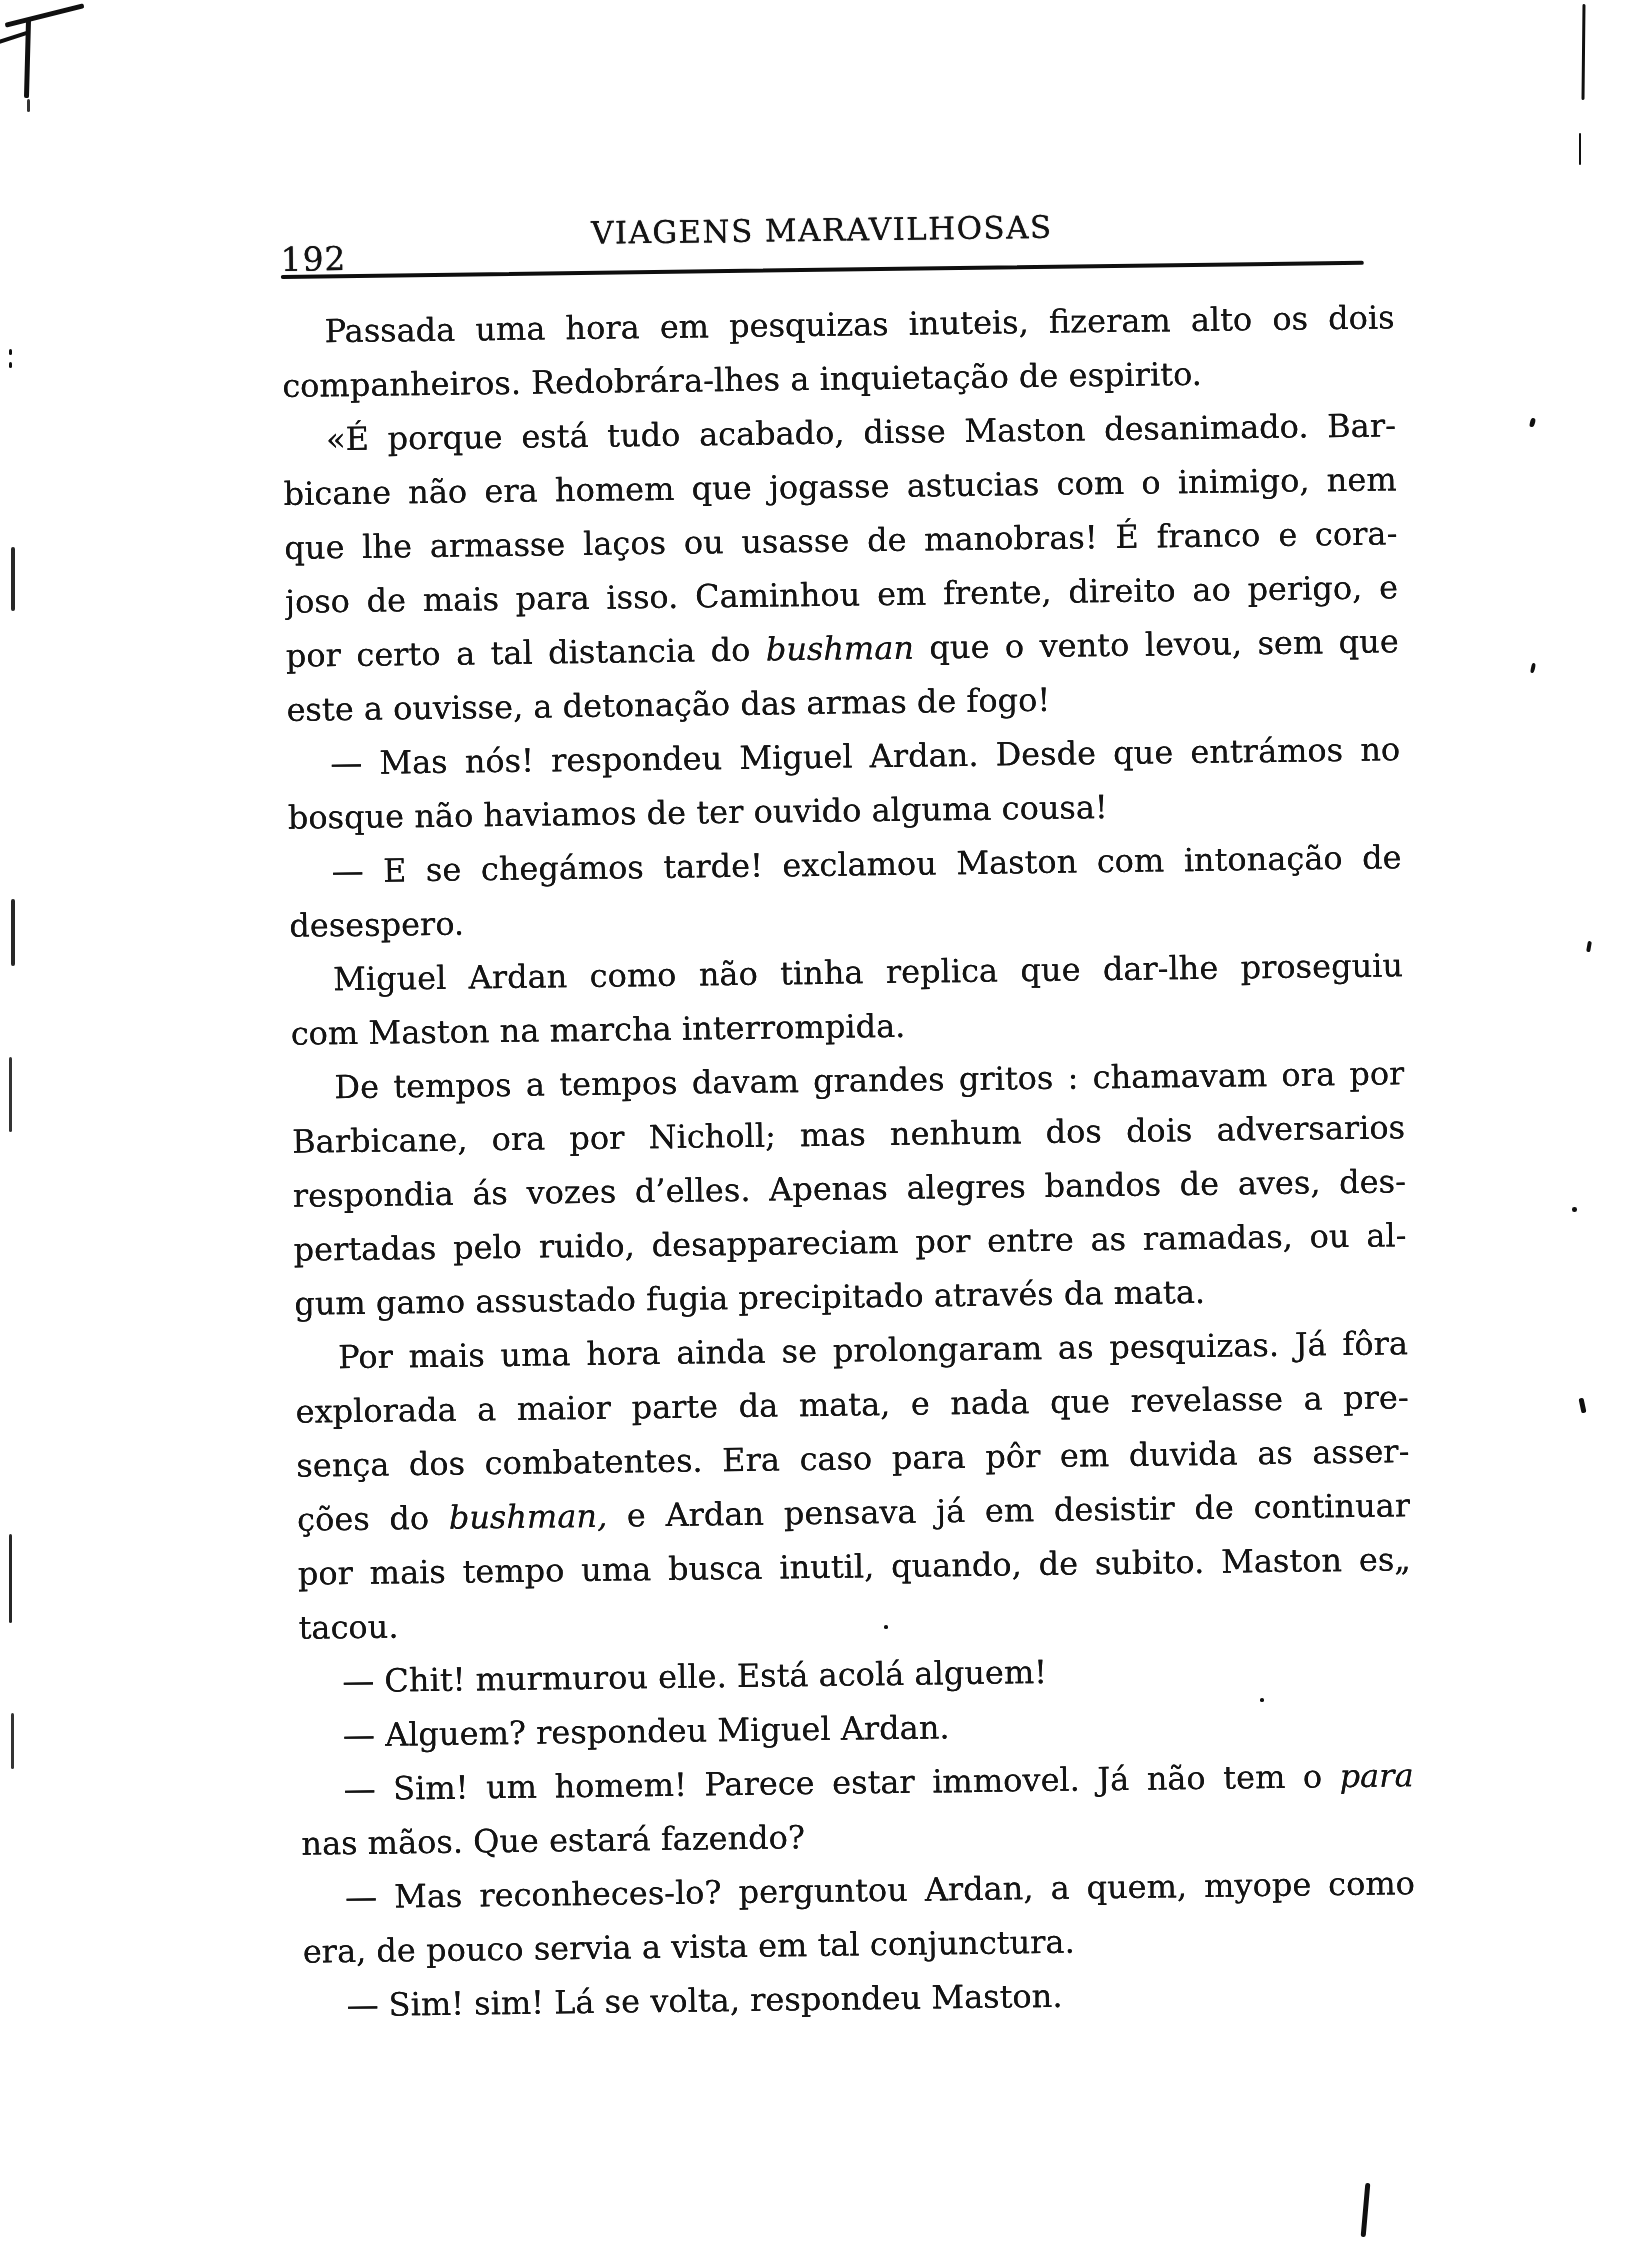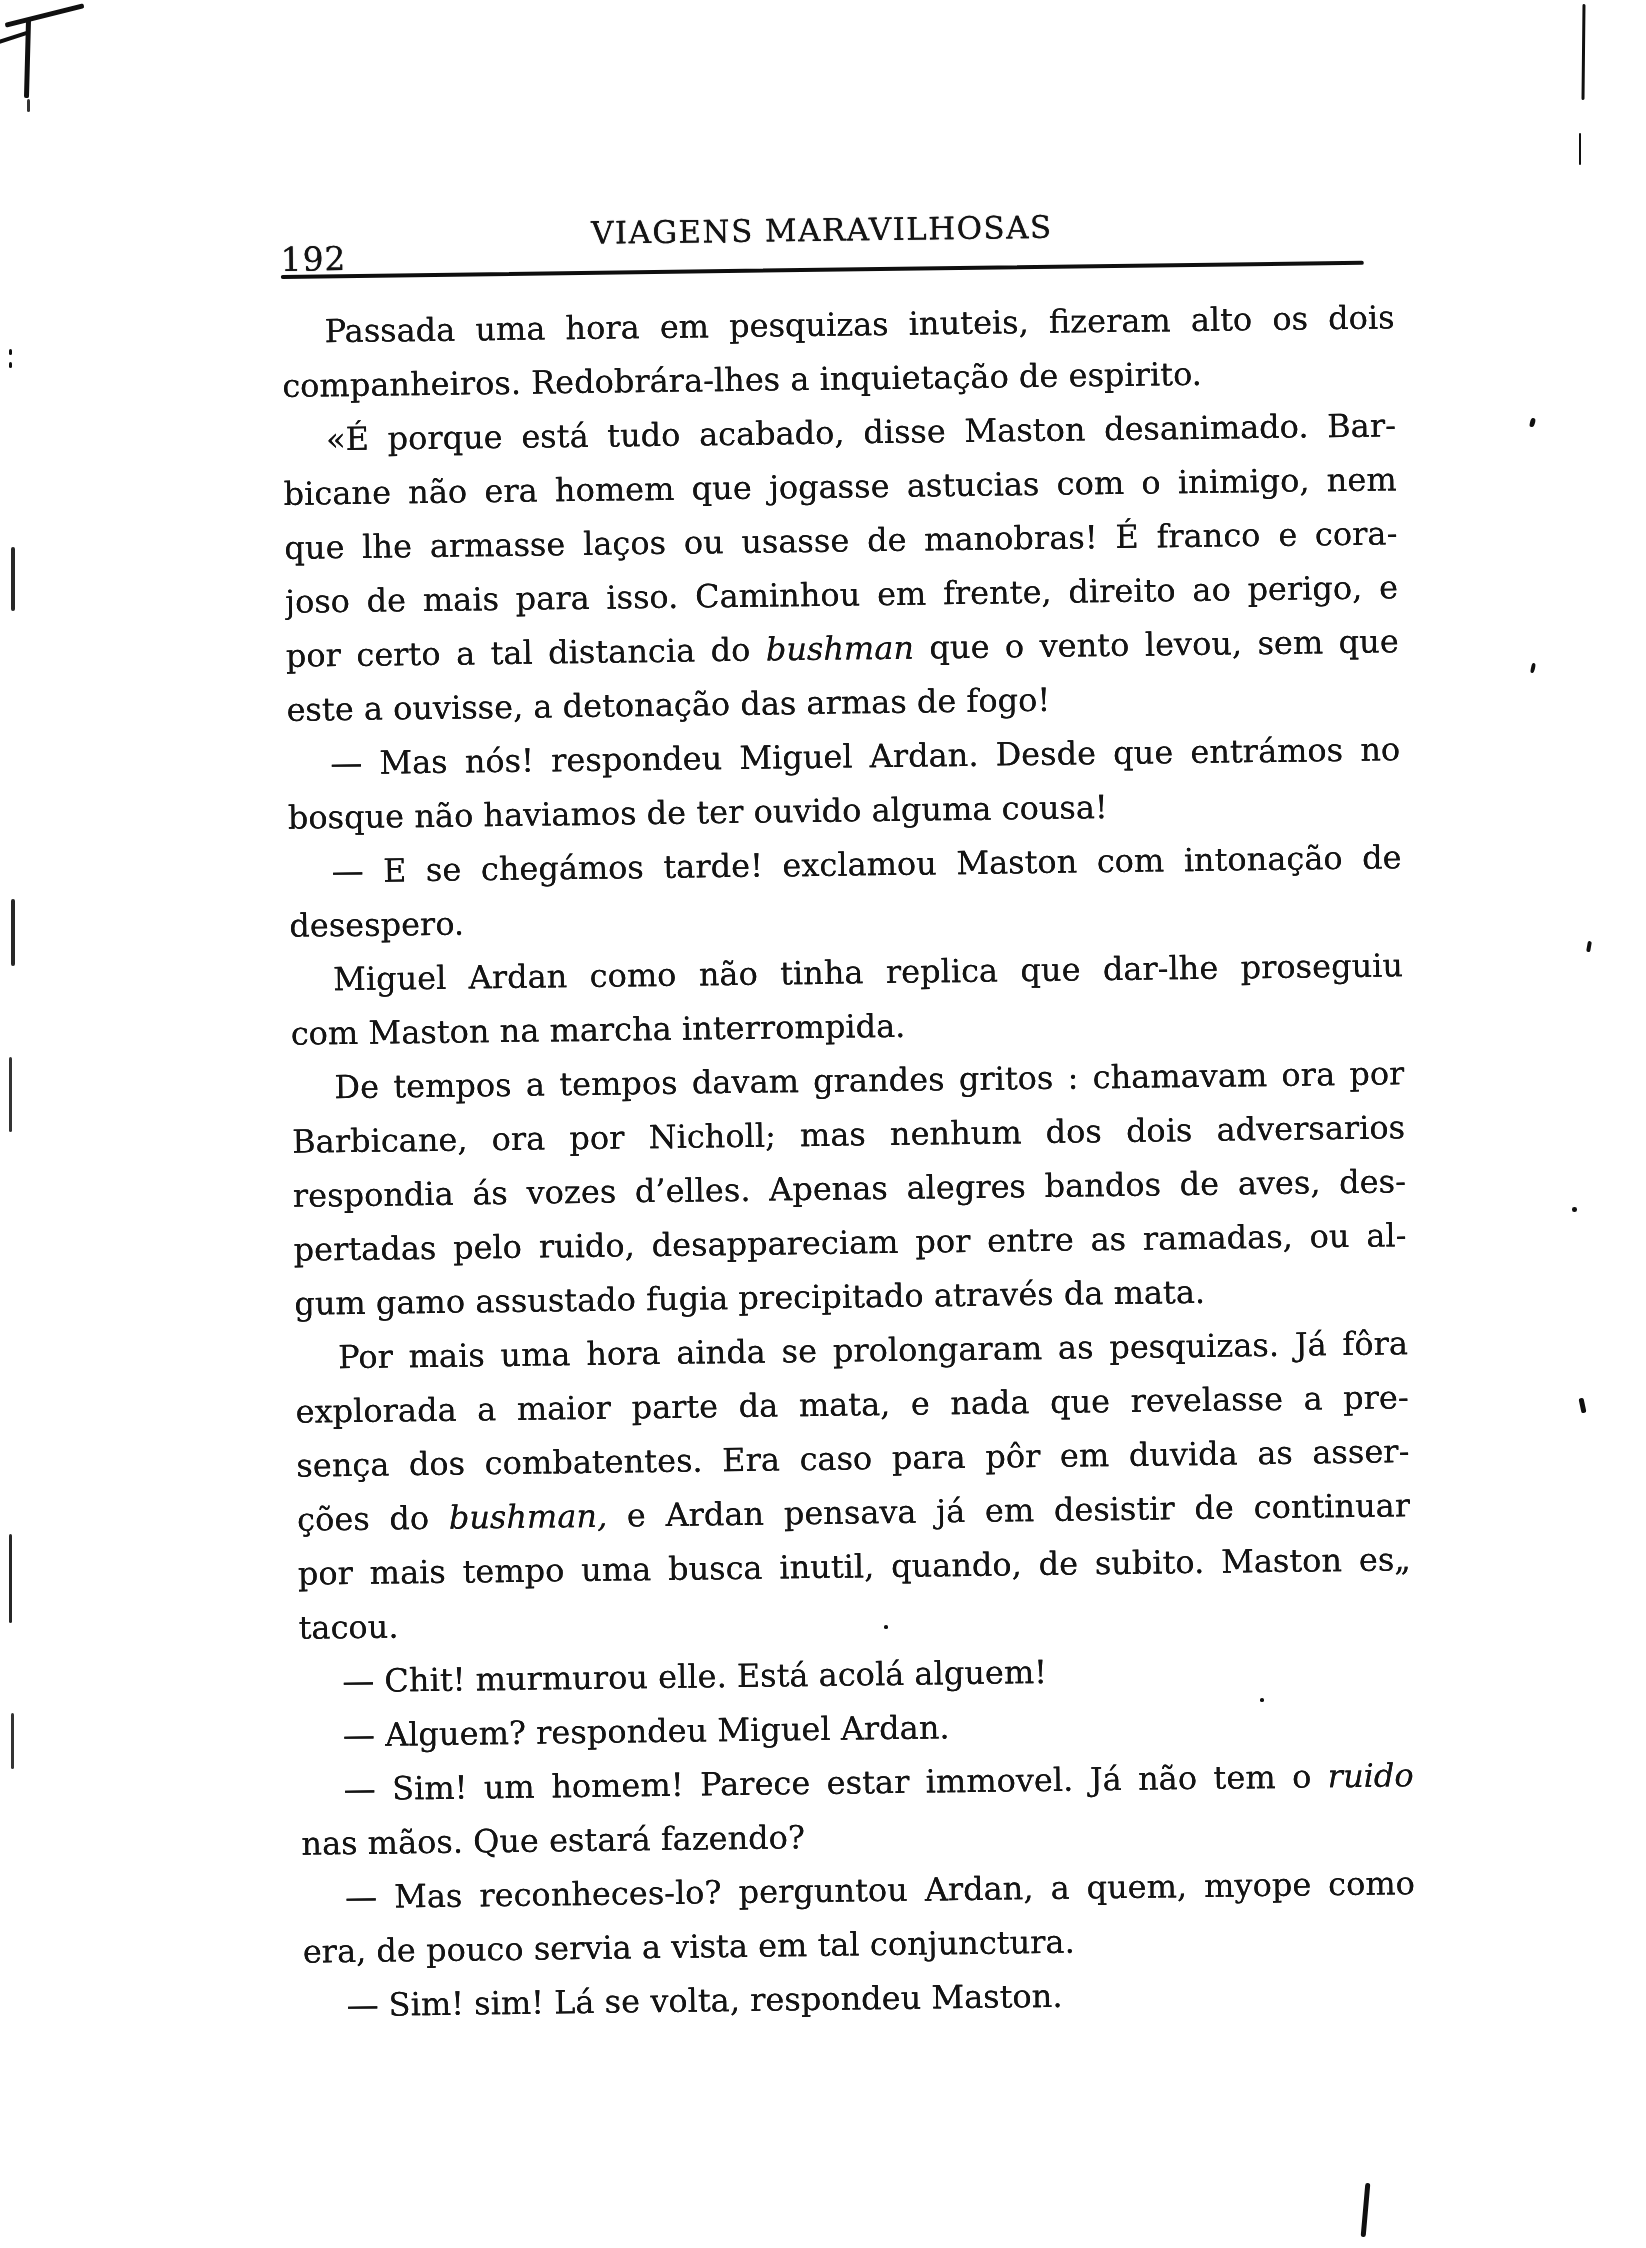--- a/index.html
+++ b/index.html
@@ -83,21 +83,21 @@
         <div class="line just"><span>pertadas pelo ruido, desappareciam por entre as ramadas, ou al-</span></div>
         <div class="line"><span>gum gamo assustado fugia precipitado através da mata.</span></div>
         <div class="line ind just"><span>Por mais uma hora ainda se prolongaram as pesquizas. Já fôra</span></div>
         <div class="line just"><span>explorada a maior parte da mata, e nada que revelasse a pre-</span></div>
         <div class="line just"><span>sença dos combatentes. Era caso para pôr em duvida as asser-</span></div>
         <div class="line just"><span>ções do </span><em>bushman,</em><span> e Ardan pensava já em desistir de continuar</span></div>
         <div class="line just"><span>por mais tempo uma busca inutil, quando, de subito. Maston es„</span></div>
         <div class="line"><span>tacou.</span></div>
         <div class="line ind"><span>— Chit! murmurou elle. Está acolá alguem!</span></div>
         <div class="line ind"><span>— Alguem? respondeu Miguel Ardan.</span></div>
-        <div class="line ind just"><span>— Sim! um homem! Parece estar immovel. Já não tem o </span><em>ruido</em></div>
+        <div class="line ind just"><span>— Sim! um homem! Parece estar immovel. Já não tem o </span><em>para</em></div>
         <div class="line"><span>nas mãos. Que estará fazendo?</span></div>
         <div class="line ind just"><span>— Mas reconheces-lo? perguntou Ardan, a quem, myope como</span></div>
         <div class="line"><span>era, de pouco servia a vista em tal conjunctura.</span></div>
         <div class="line ind"><span>— Sim! sim! Lá se volta, respondeu Maston.</span></div>
       </div>
   </div>
 
   <i class="art" style="left:3.7px;top:13px;width:81px;height:4.7px;transform:rotate(-14deg);"></i>
   <i class="art" style="left:-5.6px;top:36px;width:34px;height:3.7px;transform:rotate(-18deg);"></i>
   <i class="art" style="left:25px;top:19px;width:4.7px;height:79px;transform:rotate(1.5deg);"></i>

